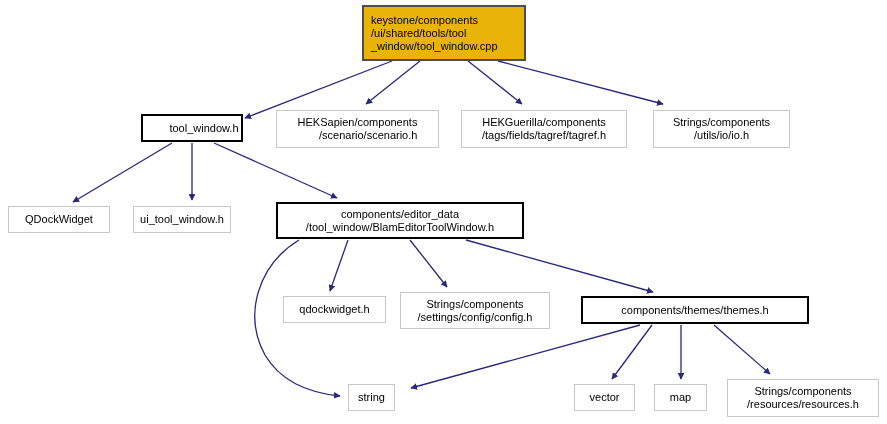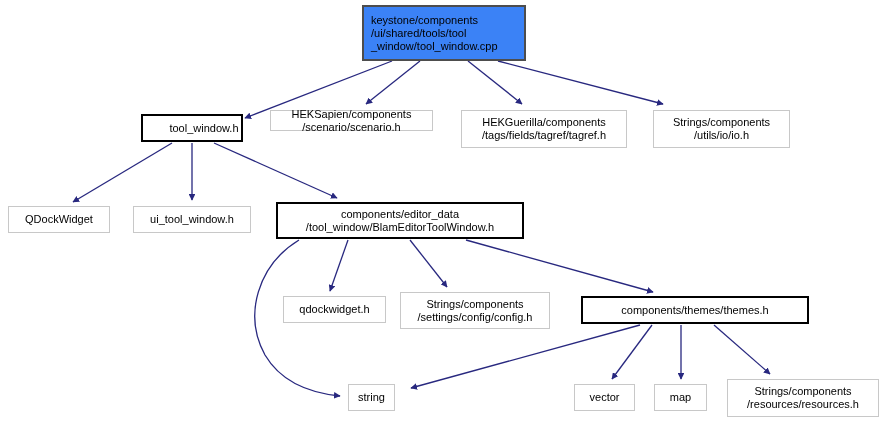--- a/index.html
+++ b/index.html
@@ -37,21 +37,21 @@
     font-size: 11px;
     line-height: 13px;
     white-space: pre;
     letter-spacing: 0px;
     z-index: 2;
   }
   .node.bold {
     border: 2px solid #000000;
   }
   .node.root {
-    background: #3b82f6;
+    background: #eab308;
     border: 2px solid #4d4d4d;
     text-align: left;
     justify-content: flex-start;
     padding-left: 7px;
   }
   .node .lbl {
     display: block;
     white-space: pre;
   }
 </style>
@@ -83,28 +83,28 @@
         <path d="M 681,325 L 681,379" fill="none" stroke="#28287f" stroke-width="1.3" marker-end="url(#arrow)"></path>
         <path d="M 714,325 L 770,374" fill="none" stroke="#28287f" stroke-width="1.3" marker-end="url(#arrow)"></path>
       </g>
   </svg>
 
   <div id="node-layer">
       <div class="node root" style="left: 362px; top: 5px; width: 164px; height: 56px;"><span class="lbl">keystone/components
 /ui/shared/tools/tool
 _window/tool_window.cpp</span></div>
       <div class="node bold" style="left: 141px; top: 114px; width: 102px; height: 28px; padding-left: 24px;"><span class="lbl">tool_window.h</span></div>
-      <div class="node" style="left: 270px; top: 110px; width: 163px; height: 21px;"><span class="lbl">HEKSapien/components
+      <div class="node" style="left: 276px; top: 110px; width: 163px; height: 38px; text-align: right;"><span class="lbl">HEKSapien/components
 /scenario/scenario.h</span></div>
       <div class="node" style="left: 461px; top: 110px; width: 166px; height: 38px;"><span class="lbl">HEKGuerilla/components
 /tags/fields/tagref/tagref.h</span></div>
       <div class="node" style="left: 653px; top: 110px; width: 137px; height: 38px;"><span class="lbl">Strings/components
 /utils/io/io.h</span></div>
       <div class="node" style="left: 8px; top: 206px; width: 102px; height: 27px;"><span class="lbl">QDockWidget</span></div>
-      <div class="node" style="left: 133px; top: 206px; width: 118px; height: 27px;"><span class="lbl">ui_tool_window.h</span></div>
+      <div class="node" style="left: 133px; top: 206px; width: 98px; height: 27px;"><span class="lbl">ui_tool_window.h</span></div>
       <div class="node bold" style="left: 276px; top: 202px; width: 248px; height: 37px;"><span class="lbl">components/editor_data
 /tool_window/BlamEditorToolWindow.h</span></div>
       <div class="node" style="left: 283px; top: 296px; width: 103px; height: 27px;"><span class="lbl">qdockwidget.h</span></div>
       <div class="node" style="left: 400px; top: 292px; width: 150px; height: 37px;"><span class="lbl">Strings/components
 /settings/config/config.h</span></div>
       <div class="node bold" style="left: 581px; top: 296px; width: 228px; height: 28px;"><span class="lbl">components/themes/themes.h</span></div>
       <div class="node" style="left: 348px; top: 384px; width: 47px; height: 27px;"><span class="lbl">string</span></div>
       <div class="node" style="left: 574px; top: 384px; width: 61px; height: 27px;"><span class="lbl">vector</span></div>
       <div class="node" style="left: 654px; top: 384px; width: 53px; height: 27px;"><span class="lbl">map</span></div>
       <div class="node" style="left: 727px; top: 379px; width: 152px; height: 38px;"><span class="lbl">Strings/components

